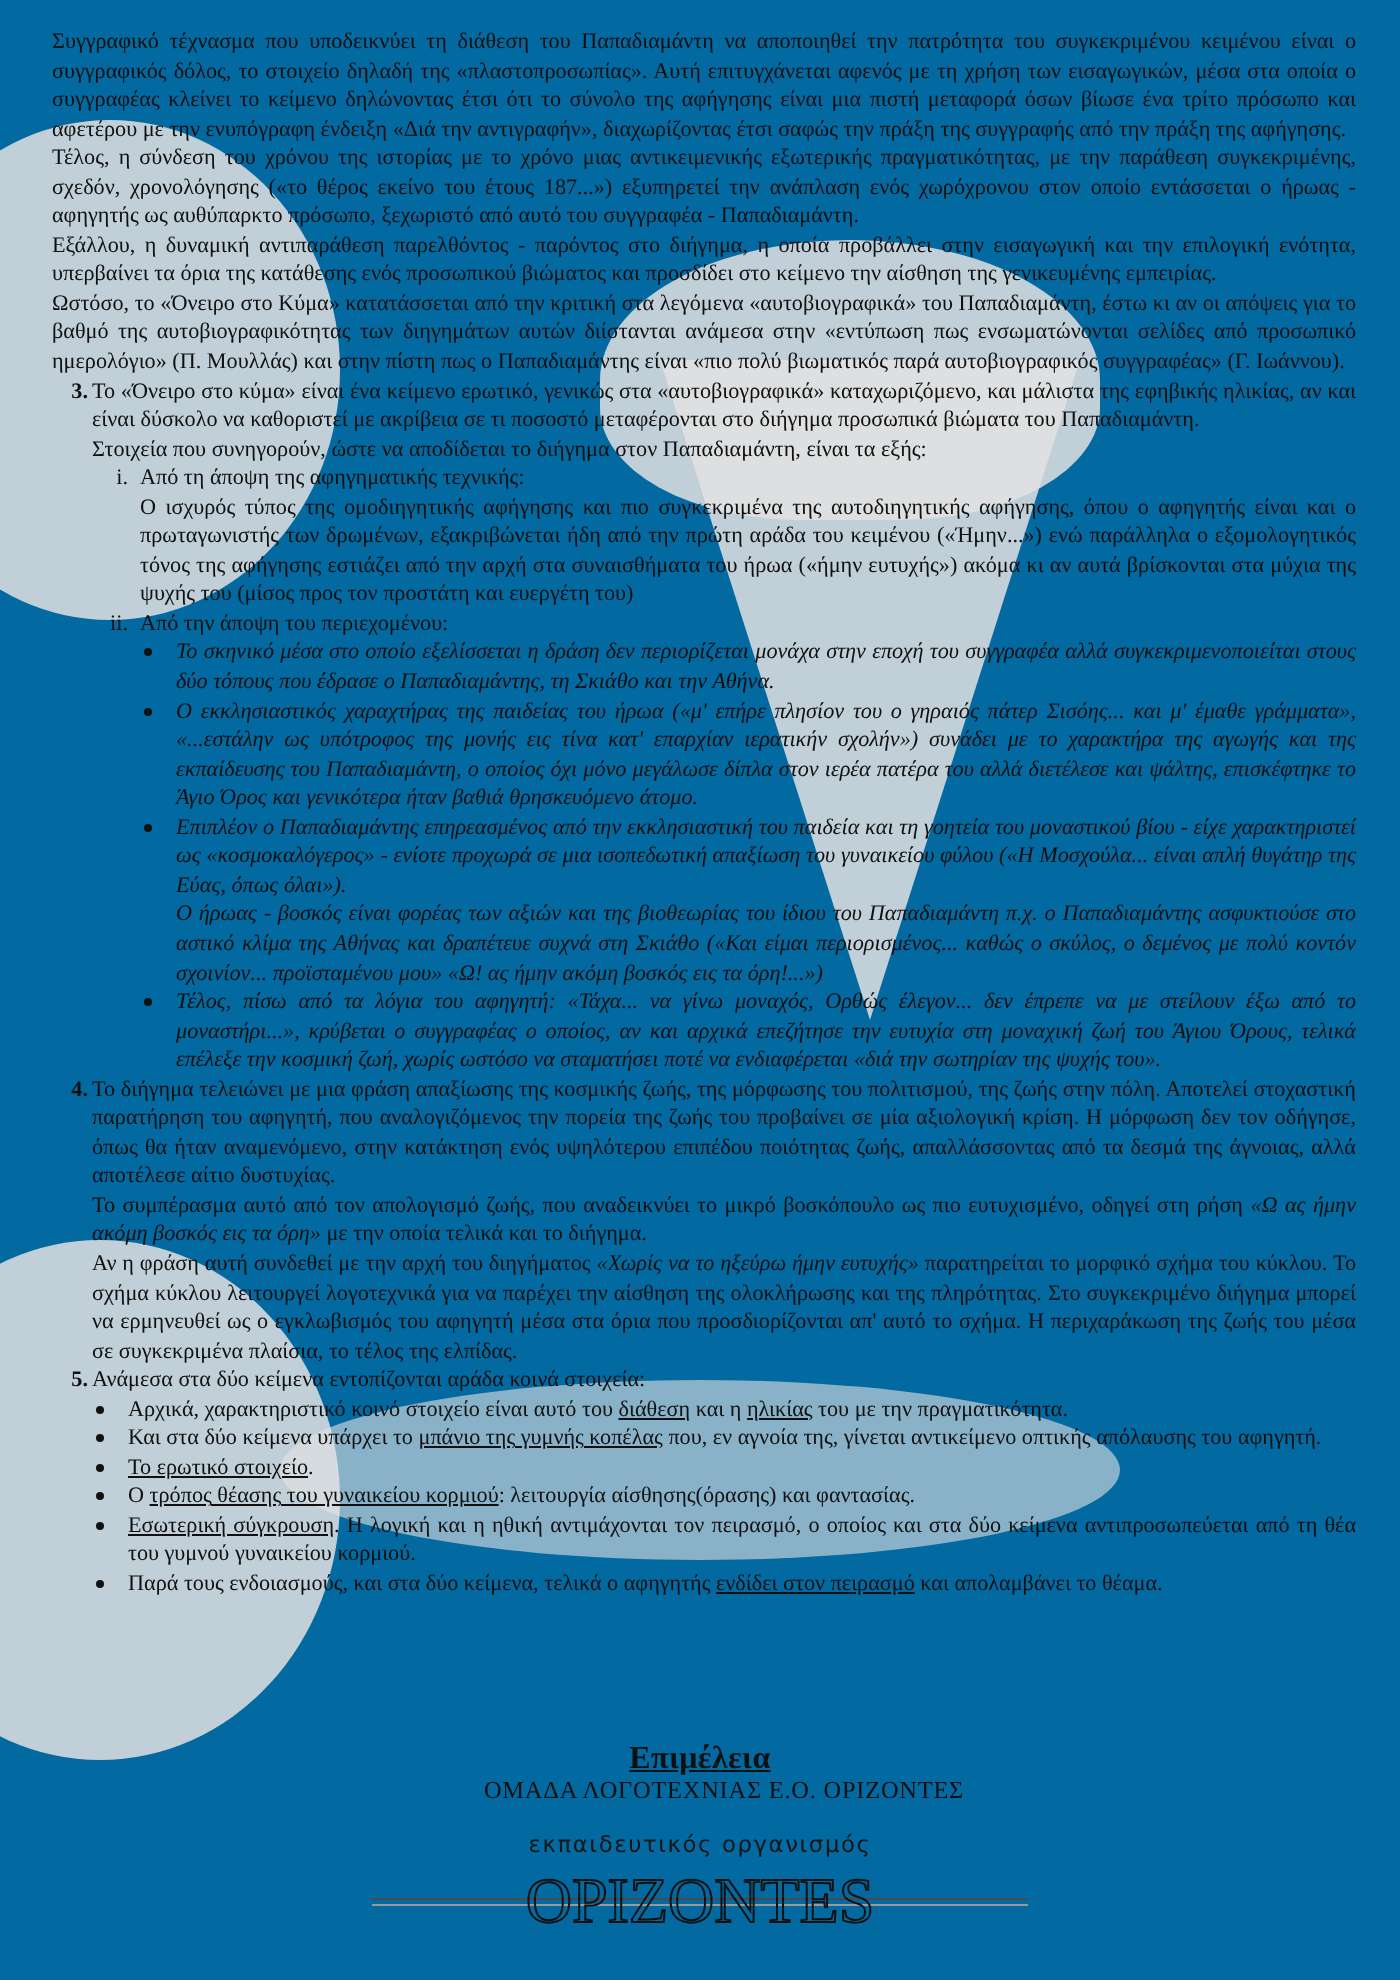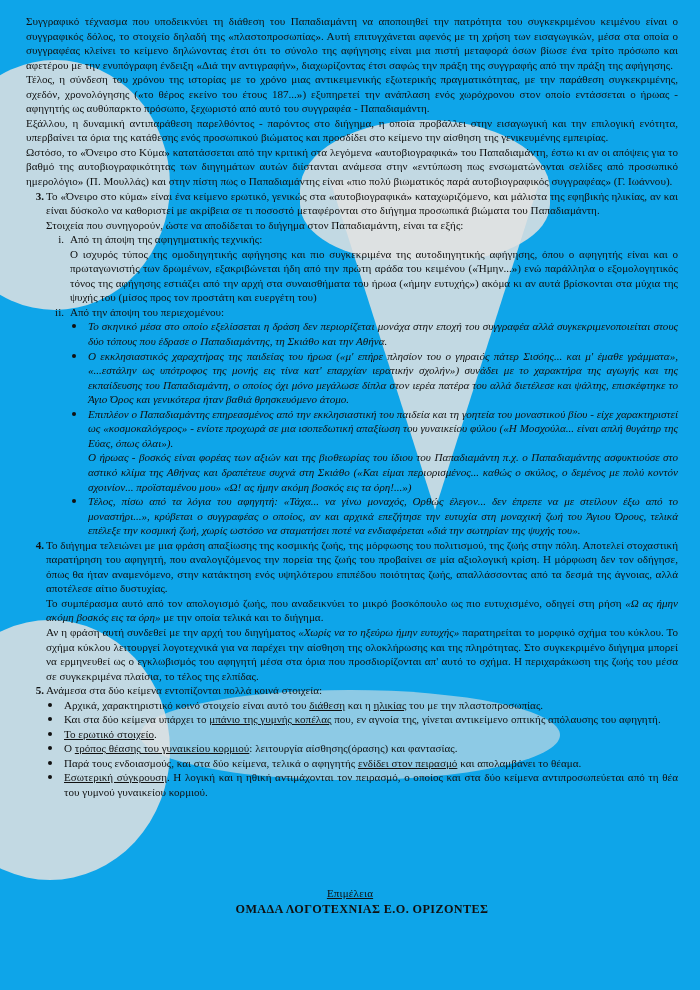--- a/index.html
+++ b/index.html
@@ -4,21 +4,21 @@
 <style>
   html, body {
     margin: 0;
     padding: 0;
     background: #ffffff;
   }
   .page {
     position: relative;
     width: 700px;
     height: 990px;
-    background: #0ea5e9;
+    background: #0369a1;
     overflow: hidden;
     font-family: "Liberation Serif", "DejaVu Serif", serif;
     color: #101010;
   }
 
   
   .watermark {
     position: absolute;
     inset: 0;
     pointer-events: none;
@@ -147,31 +147,30 @@
   
   .footer {
     position: absolute;
     left: 0;
     right: 0;
     top: 872px;
     z-index: 3;
     text-align: center;
   }
   .epimeleia {
-    font-size: 11px;
+    font-size: 16px;
     line-height: 15px;
     text-decoration: underline;
-    font-weight: normal;
+    font-weight: bold;
     letter-spacing: 0.2px;
-    margin-top: 14px;
   }
   .omada {
     font-size: 12.2px;
     line-height: 17px;
-    font-weight: bold;
+    font-weight: normal;
     letter-spacing: 0.4px;
     padding-left: 24px;
   }
   .logo-wrap {
     margin-top: 11px;
     position: relative;
     display: inline-block;
     width: 340px;
   }
   .org-sub {
@@ -280,27 +279,27 @@
         <p class="para">
           <span>Το συμπέρασμα αυτό από τον απολογισμό ζωής, που αναδεικνύει το μικρό βοσκόπουλο ως  πιο ευτυχισμένο, οδηγεί στη ρήση </span><span class="it">«Ω ας ήμην ακόμη βοσκός εις τα όρη»</span><span> με την οποία τελικά και το διήγημα.</span>
         </p>
         <p class="para">
           <span>Αν η φράση αυτή συνδεθεί με την αρχή του διηγήματος </span><span class="it">«Χωρίς να το ηξεύρω ήμην ευτυχής»</span><span> παρατηρείται το μορφικό σχήμα του κύκλου. Το σχήμα κύκλου λειτουργεί λογοτεχνικά για να παρέχει την αίσθηση της ολοκλήρωσης και της πληρότητας. Στο συγκεκριμένο διήγημα  μπορεί να ερμηνευθεί ως ο εγκλωβισμός του αφηγητή μέσα στα όρια που προσδιορίζονται απ' αυτό το σχήμα. Η περιχαράκωση της ζωής του μέσα σε συγκεκριμένα πλαίσια, το τέλος της ελπίδας.</span>
         </p>
       </li>
 
       <li>
         <span class="marker">5.</span>
-        <p class="para">Ανάμεσα στα δύο κείμενα εντοπίζονται πολλά κοινά στοιχεία:</p>
+        <p class="para">Ανάμεσα στα δύο κείμενα εντοπίζονται αράδα κοινά στοιχεία:</p>
 
         <ul class="bullets indent-1">
           <li>
             <span class="bullet"></span>
             <p class="para">
-              <span>Αρχικά, χαρακτηριστικό κοινό στοιχείο είναι αυτό του </span><span class="ul">διάθεση</span><span> και η </span><span class="ul">ηλικίας</span><span> του με την πλαστοπροσωπίας.</span>
+              <span>Αρχικά, χαρακτηριστικό κοινό στοιχείο είναι αυτό του </span><span class="ul">διάθεση</span><span> και η </span><span class="ul">ηλικίας</span><span> του με την πραγματικότητα.</span>
             </p>
           </li>
           <li>
             <span class="bullet"></span>
             <p class="para">
               <span>Και στα δύο κείμενα υπάρχει το </span><span class="ul">μπάνιο της γυμνής κοπέλας</span><span> που, εν αγνοία της, γίνεται αντικείμενο οπτικής απόλαυσης του αφηγητή.</span>
             </p>
           </li>
           <li>
             <span class="bullet"></span>
@@ -310,34 +309,42 @@
           </li>
           <li>
             <span class="bullet"></span>
             <p class="para">
               <span>Ο </span><span class="ul">τρόπος θέασης του γυναικείου κορμιού</span><span>: λειτουργία αίσθησης(όρασης) και φαντασίας.</span>
             </p>
           </li>
           <li>
             <span class="bullet"></span>
             <p class="para">
+              <span></span><span class="ul">Εσωτερική σύγκρουση</span><span>. Η λογική και η ηθική αντιμάχονται τον πειρασμό, ο οποίος και στα δύο κείμενα αντιπροσωπεύεται από τη θέα του γυμνού γυναικείου κορμιού.</span>
+            </p>
+          </li>
+          <li>
+            <span class="bullet"></span>
+            <p class="para">
               <span>Παρά τους ενδοιασμούς, και στα δύο κείμενα, τελικά ο αφηγητής </span><span class="ul">ενδίδει στον πειρασμό</span><span> και απολαμβάνει το θέαμα.</span>
-            </p>
-          </li>
-          <li>
-            <span class="bullet"></span>
-            <p class="para">
-              <span></span><span class="ul">Εσωτερική σύγκρουση</span><span>. Η λογική και η ηθική αντιμάχονται τον πειρασμό, ο οποίος και στα δύο κείμενα αντιπροσωπεύεται από τη θέα του γυμνού γυναικείου κορμιού.</span>
             </p>
           </li>
         </ul>
       </li>
 
     </ol>
   </div>
 
   <div class="footer">
     <div class="epimeleia">Επιμέλεια</div>
     <div class="omada">ΟΜΑΔΑ ΛΟΓΟΤΕΧΝΙΑΣ Ε.Ο. ΟΡΙΖΟΝΤΕΣ</div>
 
+    <div class="logo-wrap">
+      <div class="org-sub">εκπαιδευτικός οργανισμός</div>
+      <div class="logo-row">
+        <div class="logo-line"></div>
+        <div class="logo-line second"></div>
+        <div class="logo-text"><span class="hollow">OPIZ</span><span class="hollow">O</span><span class="hollow">NTE</span><span class="hollow">S</span></div>
+      </div>
+    </div>
   </div>
 
 </div>
 
 </body></html>

